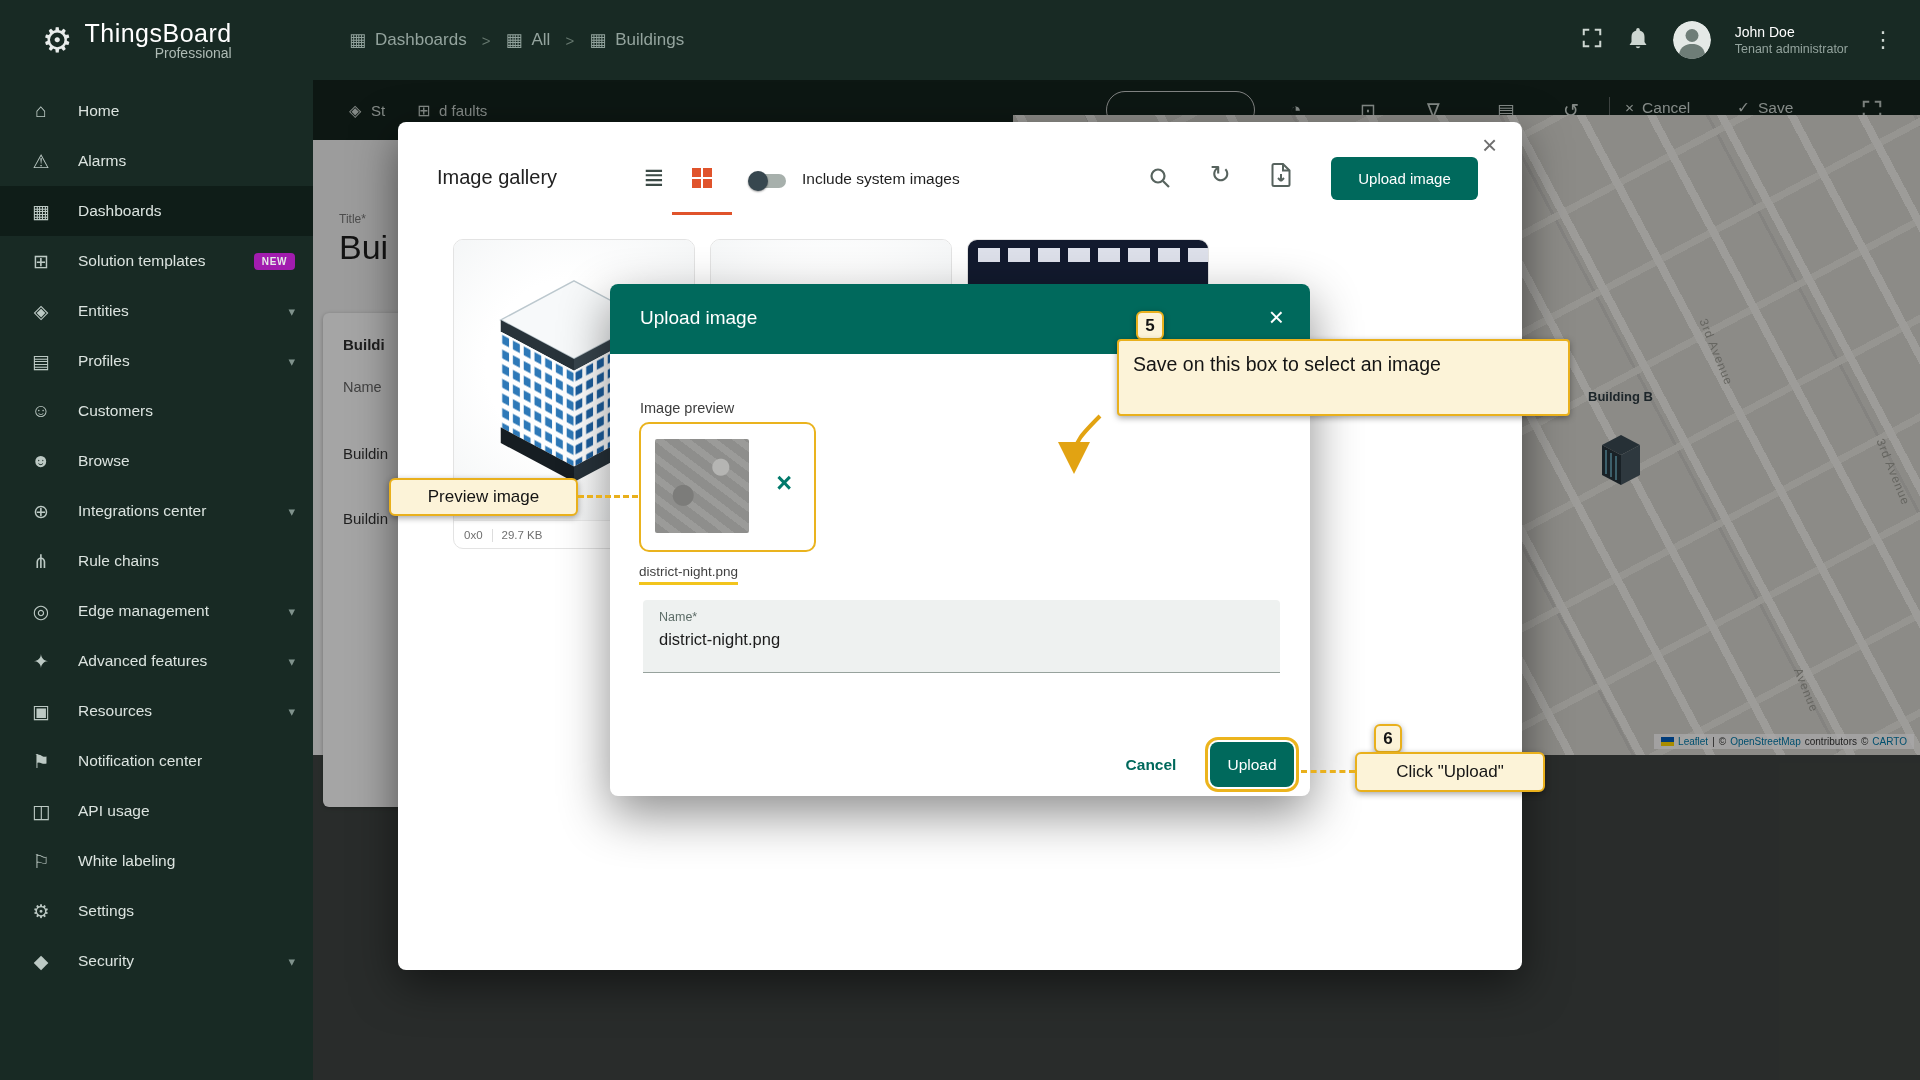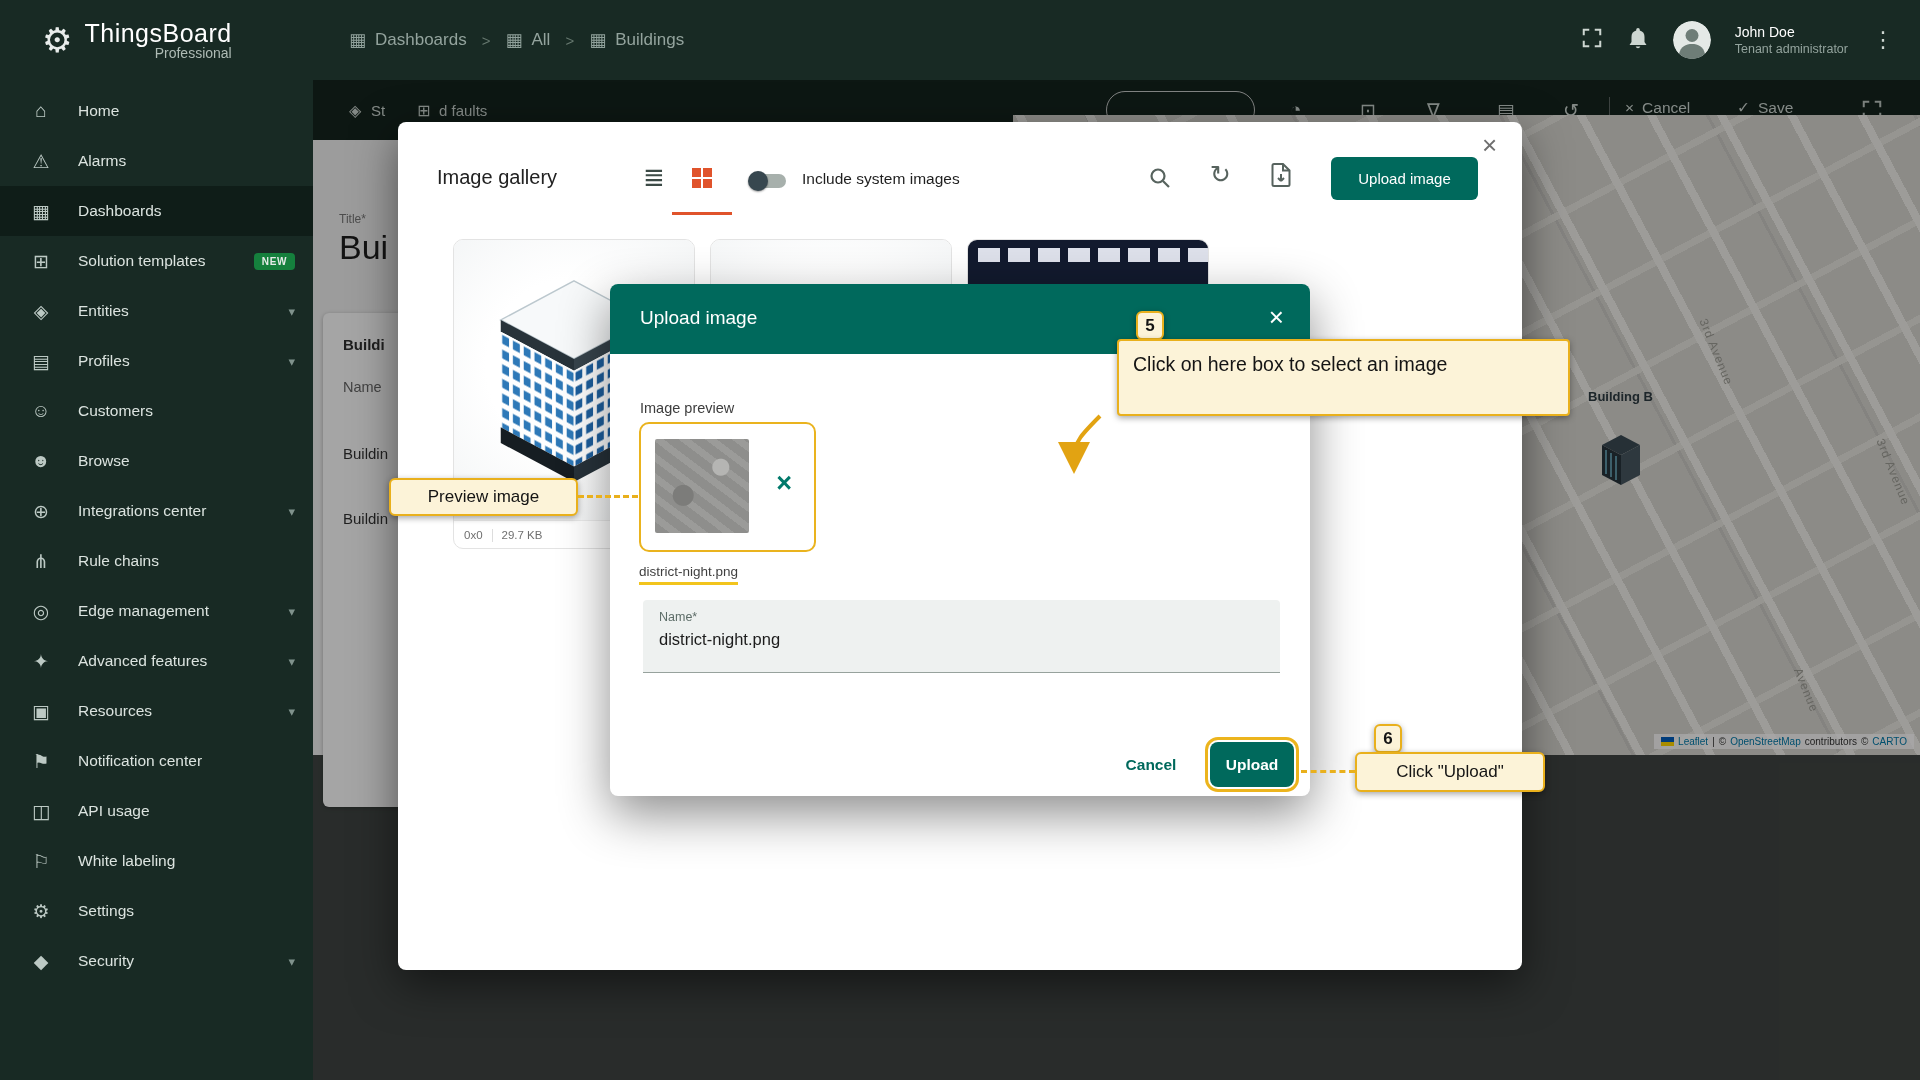--- a/index.html
+++ b/index.html
@@ -22,21 +22,21 @@
   .tb-user-name { font-size:14px; color:#ffffff; }
   .tb-user-role { font-size:12.5px; color:#93a39d; }
   .avatar { width:38px; height:38px; border-radius:50%; overflow:hidden; }
   .kebab { font-size:22px; color:#cdd6d1; }
 
   
   #sidebar { position:absolute; left:0; top:80px; width:313px; height:1000px; background:#182a24; z-index:30; padding-top:6px; }
   .nav-item { height:50px; display:flex; align-items:center; padding:0 18px 0 30px; gap:26px; color:#dbe3df; font-size:15.5px; cursor:pointer; }
   .nav-item.active { background:#0f1d18; }
   .nicon { width:22px; font-size:19px; color:#bcc9c4; text-align:center; flex:none; }
-  .badge-new { margin-left:auto; background:#15803d; color:#e6ebe9; font-size:10px; font-weight:bold; padding:3px 8px; border-radius:4px; letter-spacing:.6px; }
+  .badge-new { margin-left:auto; background:#a21caf; color:#e6ebe9; font-size:10px; font-weight:bold; padding:3px 8px; border-radius:4px; letter-spacing:.6px; }
   .chev { margin-left:auto; color:#7f928c; font-size:13px; }
 
   
   #content { position:absolute; left:313px; top:80px; width:1607px; height:1000px; background:#3f4442; overflow:hidden; z-index:1; }
 
   #edit-toolbar { position:absolute; left:0; top:0; width:1607px; height:60px; background:rgba(18,32,27,.93); }
   #edit-toolbar .t { position:absolute; color:#c8d2cd; }
   .tb-frag-ic { font-size:16px; top:21px; }
   .tb-frag { font-size:15px; top:22px; }
   .tb-outline-btn { left:793px; top:11px; width:149px; height:38px; border:1.5px solid rgba(255,255,255,.75); border-radius:19px; }
@@ -106,21 +106,21 @@
   .um-dropzone { left:213px; top:138px; width:463px; height:130px; border:2.5px dashed #eab31e; border-radius:10px; display:flex; align-items:center; justify-content:center; gap:16px; cursor:pointer; }
   .dz-text { display:flex; flex-direction:column; align-items:center; gap:4px; }
   .dz-line1 { font-size:17px; color:#8b8b8b; }
   .dz-line2 { font-size:16px; color:#8b8b8b; }
   .dz-browse { color:#00695c; font-weight:bold; }
   .um-filename { left:29px; top:280px; font-size:13.5px; color:#3f3f3f; padding-bottom:3px; border-bottom:3px solid #f2c41d; }
   .um-name-field { left:33px; top:316px; width:637px; height:73px; background:#eef1f0; border-radius:4px 4px 0 0; border-bottom:1px solid #97a29d; }
   .um-name-label { position:absolute; left:16px; top:10px; font-size:12.5px; color:#5d6d68; }
   .um-name-input { position:absolute; left:16px; top:30px; width:600px; border:none; background:transparent; font-family:inherit; font-size:16.5px; color:#1c1c1c; outline:none; }
   .um-cancel { left:506px; top:459px; width:70px; height:44px; display:flex; align-items:center; justify-content:center; font-size:15.5px; font-weight:bold; color:#00695c; cursor:pointer; }
-  .um-upload { left:600px; top:458px; width:84px; height:45px; background:#00695c; color:#ffffff; border-radius:8px; font-size:15.5px; font-weight:700; display:flex; align-items:center; justify-content:center; cursor:pointer; outline:3px solid #ecb41d; outline-offset:2px; }
+  .um-upload { left:600px; top:458px; width:84px; height:45px; background:#00695c; color:#ffffff; border-radius:8px; font-size:15.5px; font-weight:400; display:flex; align-items:center; justify-content:center; cursor:pointer; outline:3px solid #ecb41d; outline-offset:2px; }
 
   
   .ann { position:absolute; z-index:70; }
   .ann-box { background:#fcf3d8; border:2px solid #e9b01c; border-radius:6px; box-shadow:0 2px 6px rgba(0,0,0,.35); color:#141414; }
   #ann-preview { left:389px; top:478px; width:189px; height:38px; display:flex; align-items:center; justify-content:center; font-size:17px; }
   #ann-preview-line { left:578px; top:495px; width:60px; border-top:3px dashed #e9b01c; }
   #ann5-badge { left:1136px; top:311px; width:28px; height:29px; display:flex; align-items:center; justify-content:center; font-size:17px; font-weight:600; }
   #ann5-box { left:1117px; top:339px; width:453px; height:77px; padding:10px 14px; font-size:19.5px; line-height:1.4; border-radius:4px; }
   #ann5-arrow { left:1030px; top:408px; }
   #ann6-badge { left:1374px; top:724px; width:28px; height:29px; display:flex; align-items:center; justify-content:center; font-size:17px; font-weight:600; }
@@ -423,21 +423,21 @@
   </div>
   <div class="abs um-cancel">Cancel</div>
   <div class="abs um-upload">Upload</div>
 </div>
 
 <div class="ann ann-box" id="ann-preview">Preview image</div>
 <div class="ann" id="ann-preview-line"></div>
 
 <div class="ann ann-box" id="ann5-badge">5</div>
 <div class="ann ann-box" id="ann5-box">
-  <div>Click on here box to select an image</div>
+  <div>Save on this box to select an image</div>
 </div>
 <svg class="ann" id="ann5-arrow" width="90" height="70">
   <defs>
     <marker id="ah" markerWidth="8" markerHeight="8" refX="4" refY="4" orient="auto">
         <path d="M0 0L8 4L0 8z" fill="#e2a312"></path>
       </marker>
   </defs>
   <path d="M70 8C52 26,44 34,44 50" stroke="#e2a312" stroke-width="4" fill="none" marker-end="url(#ah)"></path>
 </svg>
 

